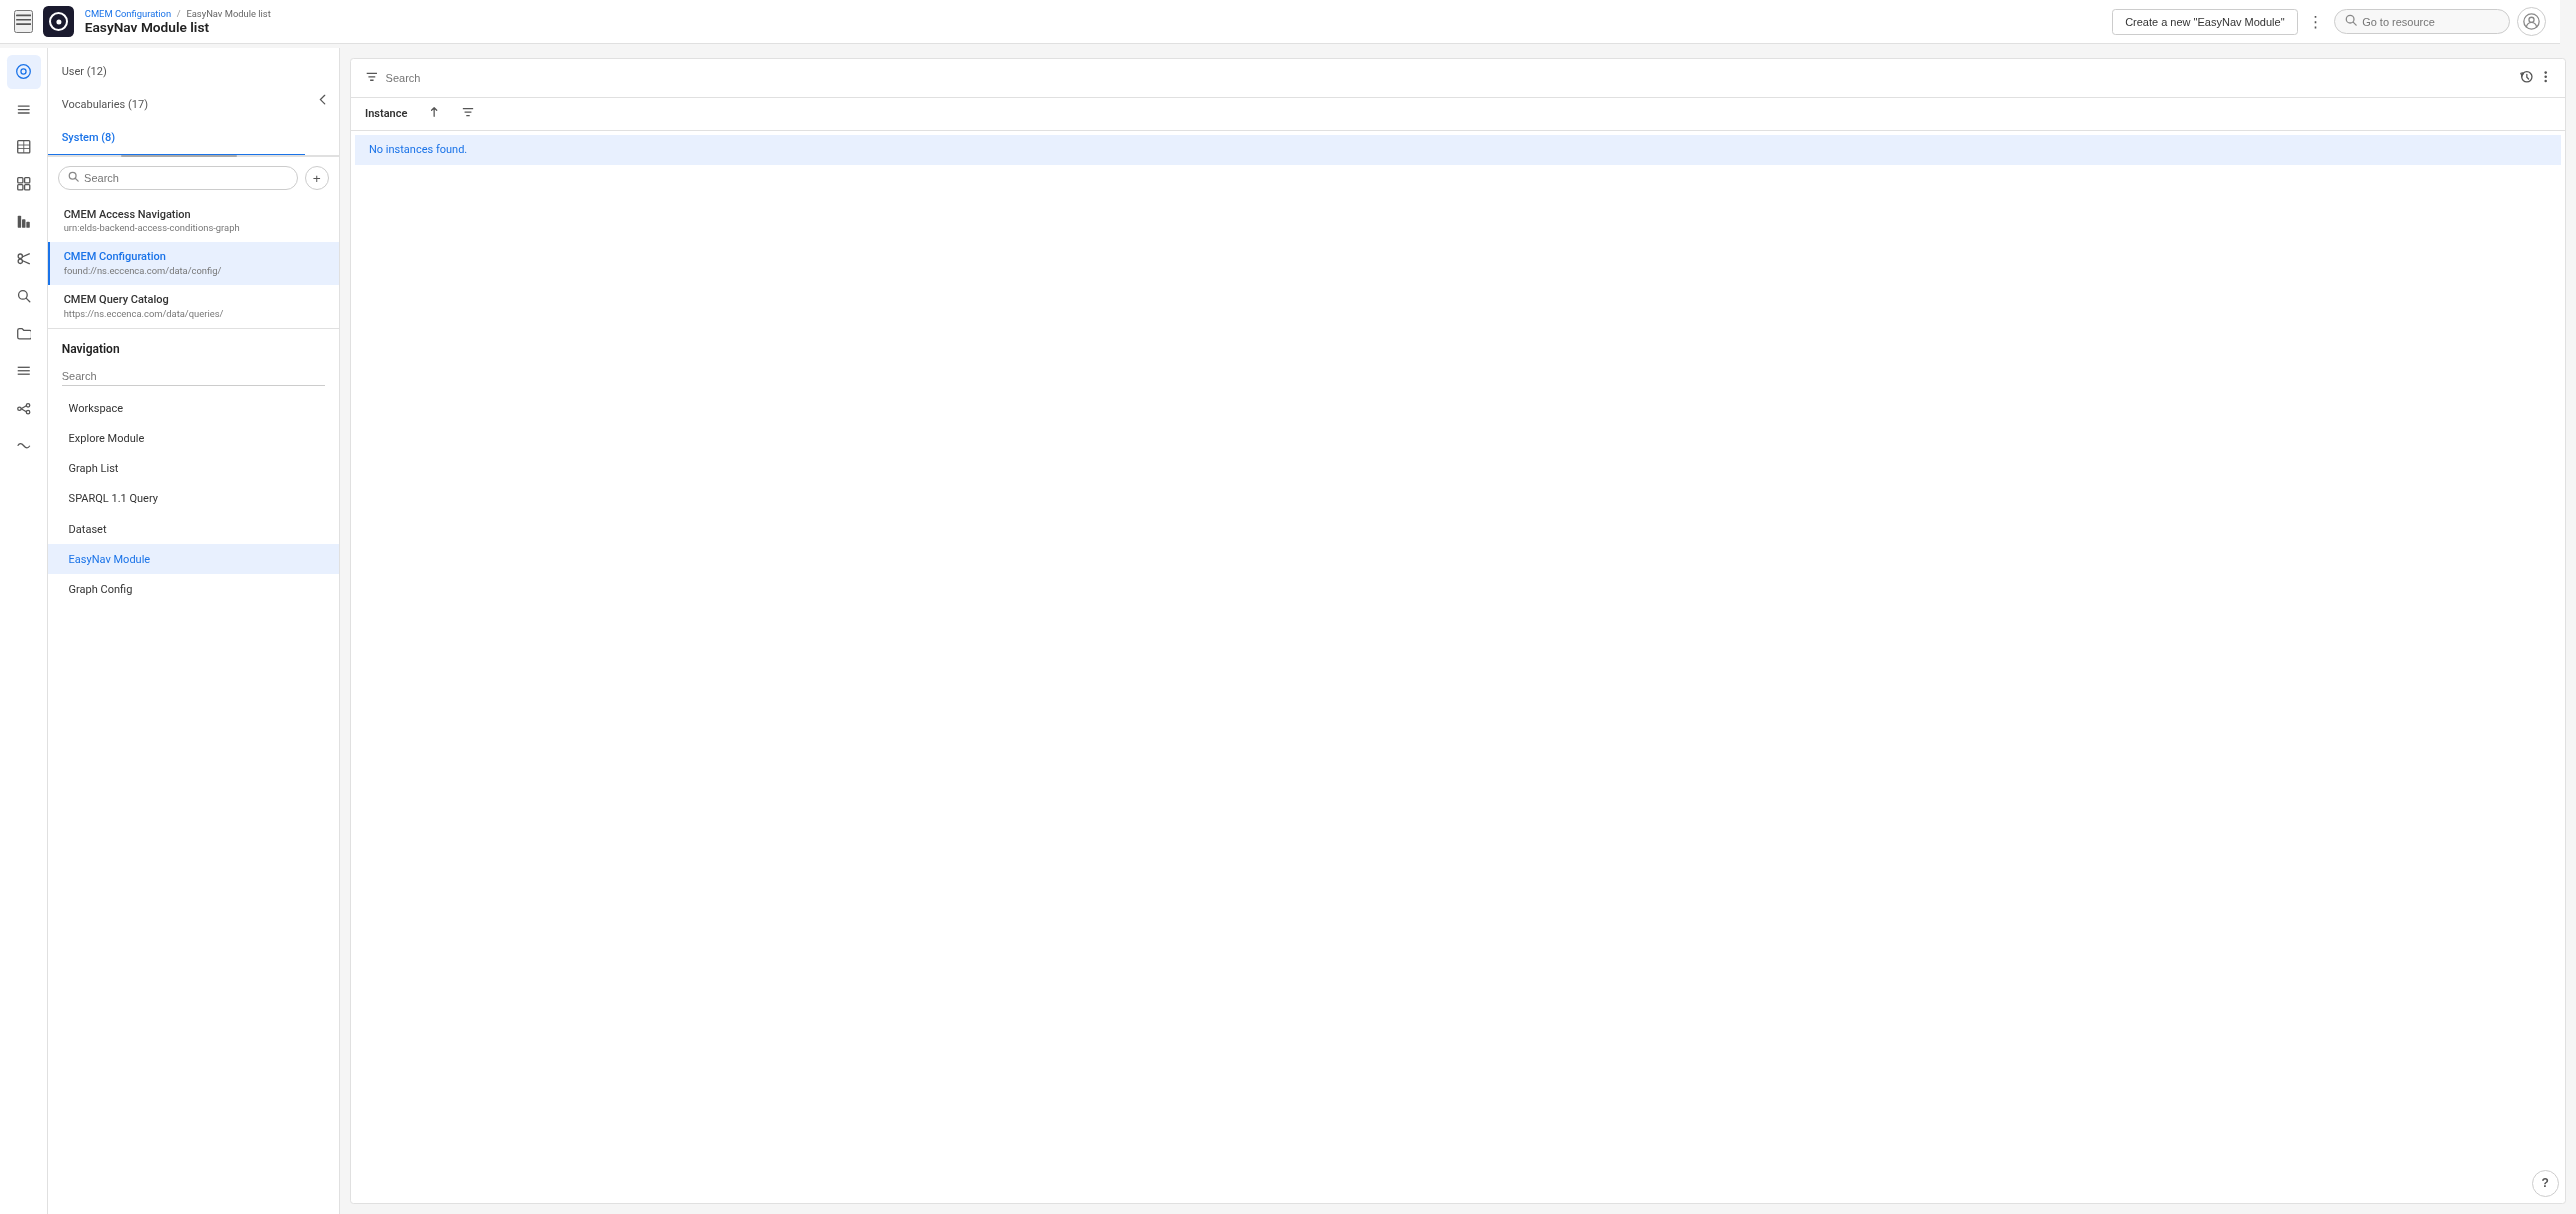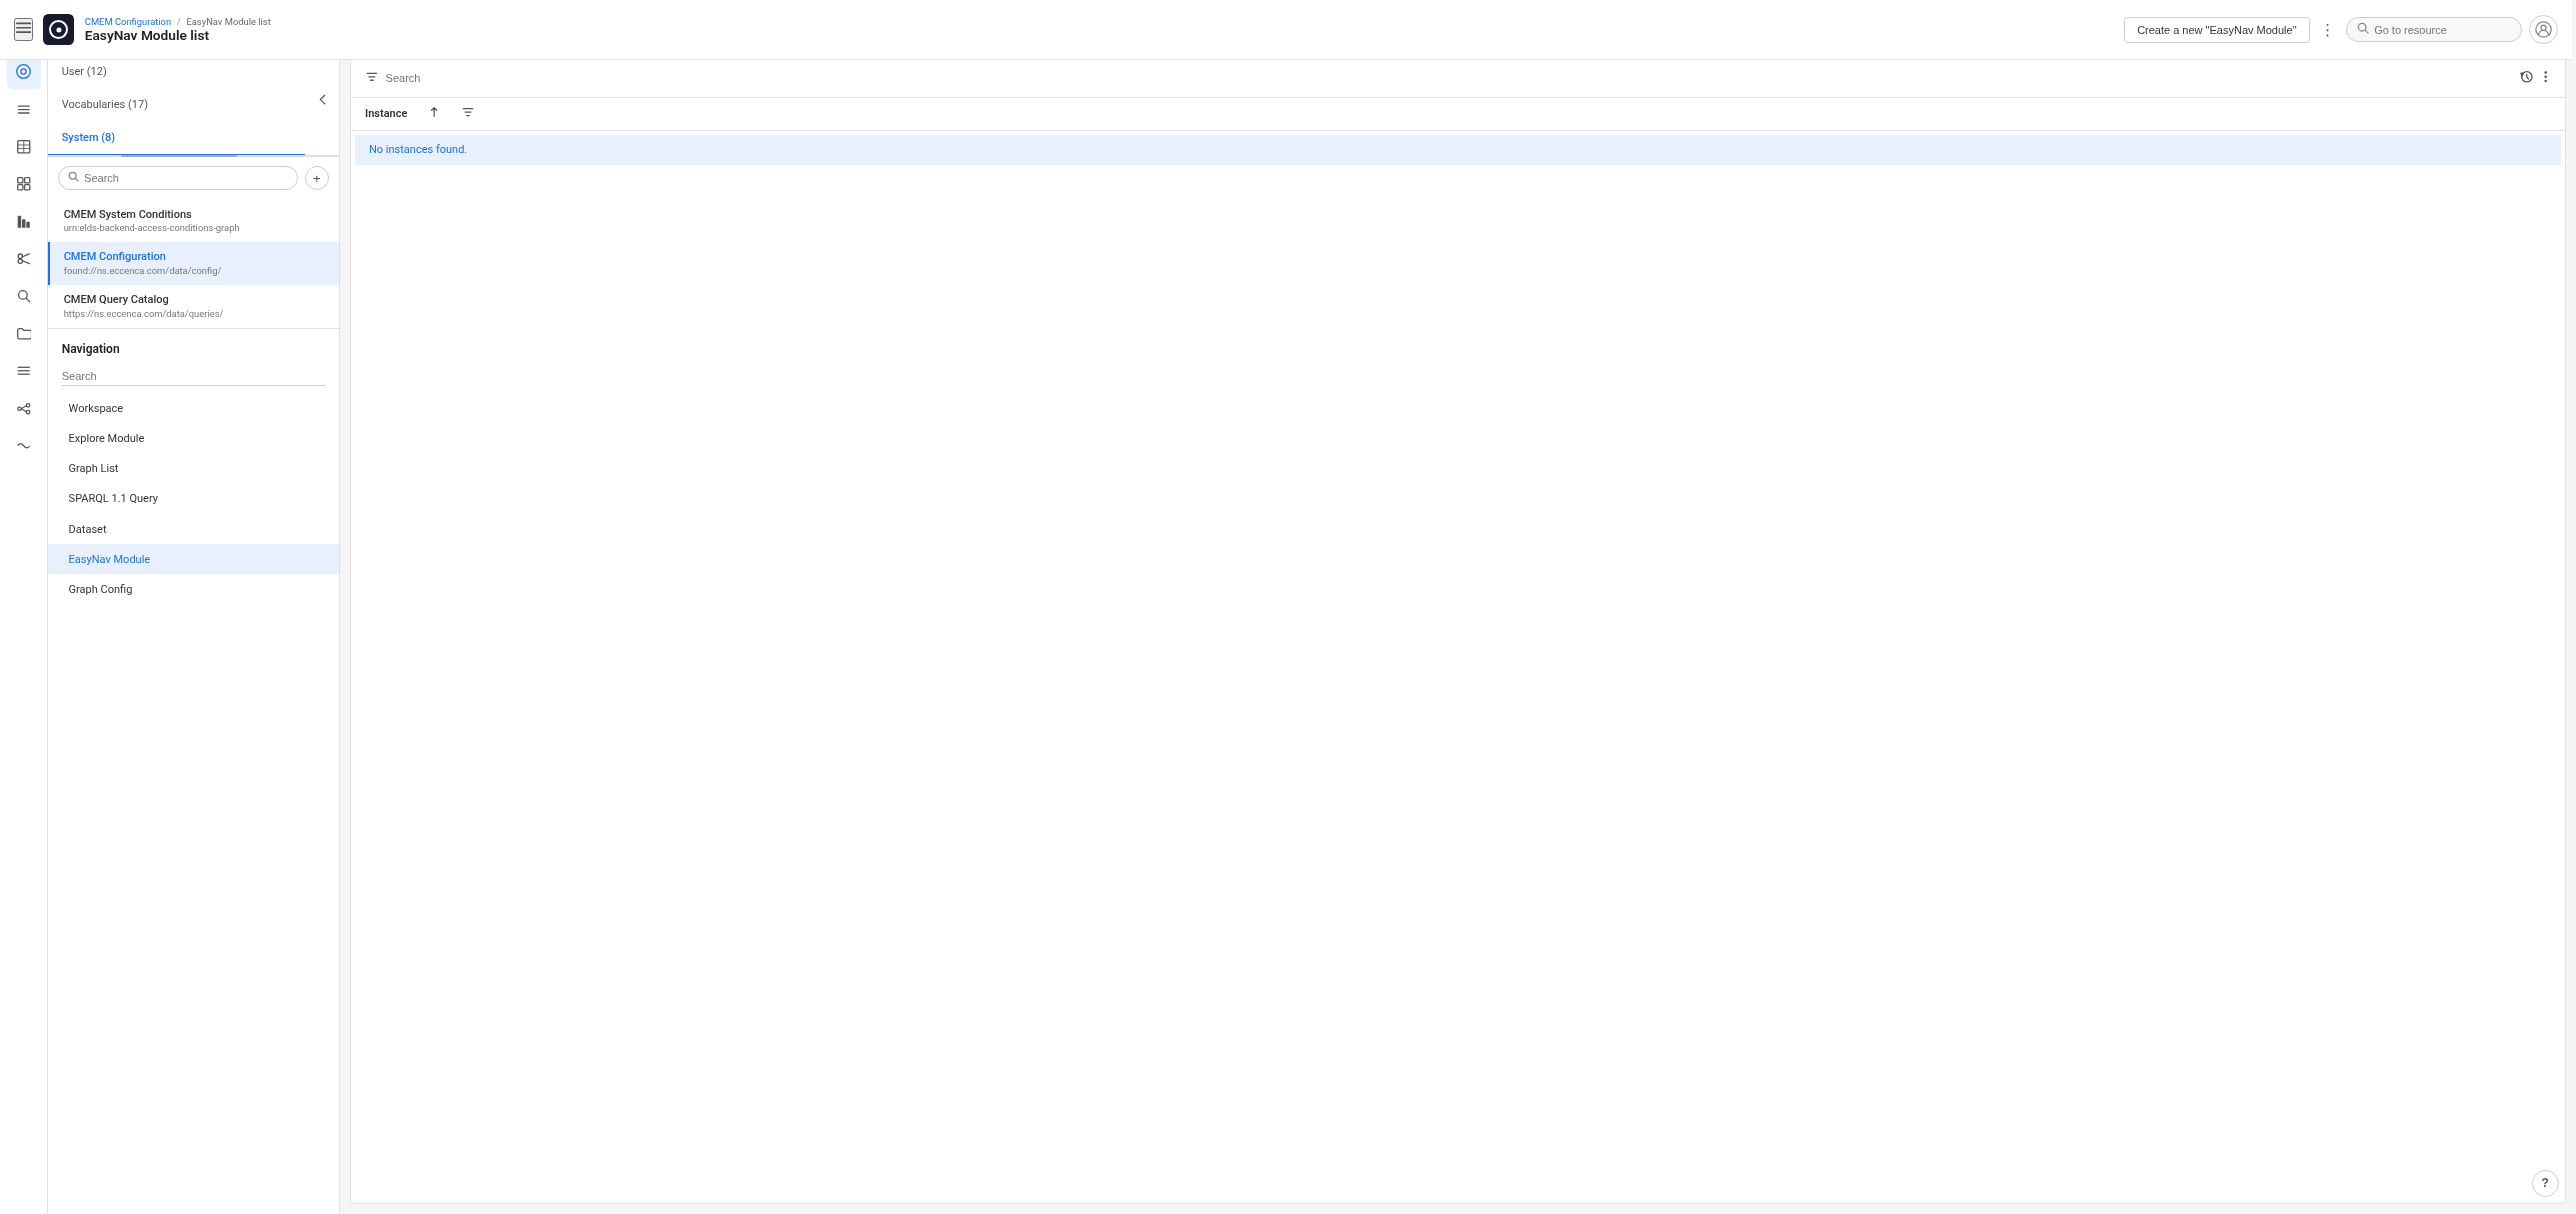--- a/index.html
+++ b/index.html
@@ -4,25 +4,25 @@
   <style>
     * { box-sizing: border-box; margin: 0; padding: 0; }
     body { font-family: -apple-system, BlinkMacSystemFont, 'Segoe UI', Roboto, Arial, sans-serif; font-size: 12px; background: #f5f5f5; color: #333; height: 100vh; overflow: hidden; }
 
     
     .header {
       display: flex;
       align-items: center;
       background: #fff;
       border-bottom: 0.9px solid #e0e0e0;
-      height: 60px;
+      height: 44px;
       padding: 0 13.7px;
       gap: 10.3px;
       position: fixed;
-      top: 0; left: 0; right: 4px;
+      top: 0; left: 0; right: 16px;
       z-index: 100;
     }
     .header-menu-icon {
       cursor: pointer;
       font-size: 15.5px;
       color: #555;
       flex-shrink: 0;
     }
     .header-logo {
       width: 31px;
@@ -599,21 +599,21 @@
               <line x1="8.5" y1="8.5" x2="12" y2="12" stroke="#888" stroke-width="1.5" stroke-linecap="round"></line>
             </svg>
           </span>
           <input type="text" placeholder="Search" style="">
         </div>
         <button class="panel-add-btn">+</button>
       </div>
 
       <div class="item-list">
         <div class="item-entry">
-          <div class="item-entry-title">CMEM System Conditions</div>
+          <div class="item-entry-title">CMEM Access Navigation</div>
           <div class="item-entry-subtitle">urn:elds-backend-access-conditions-graph</div>
         </div>
         <div class="item-entry selected">
           <div class="item-entry-title">CMEM Configuration</div>
           <div class="item-entry-subtitle">found://ns.eccenca.com/data/config/</div>
         </div>
         <div class="item-entry">
           <div class="item-entry-title">CMEM Query Catalog</div>
           <div class="item-entry-subtitle">https://ns.eccenca.com/data/queries/</div>
         </div>

